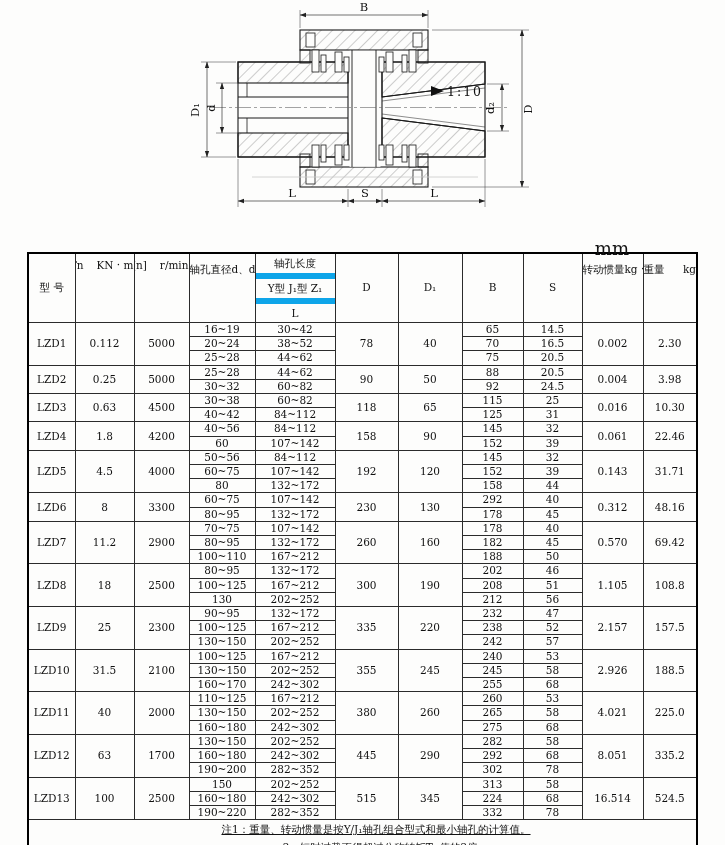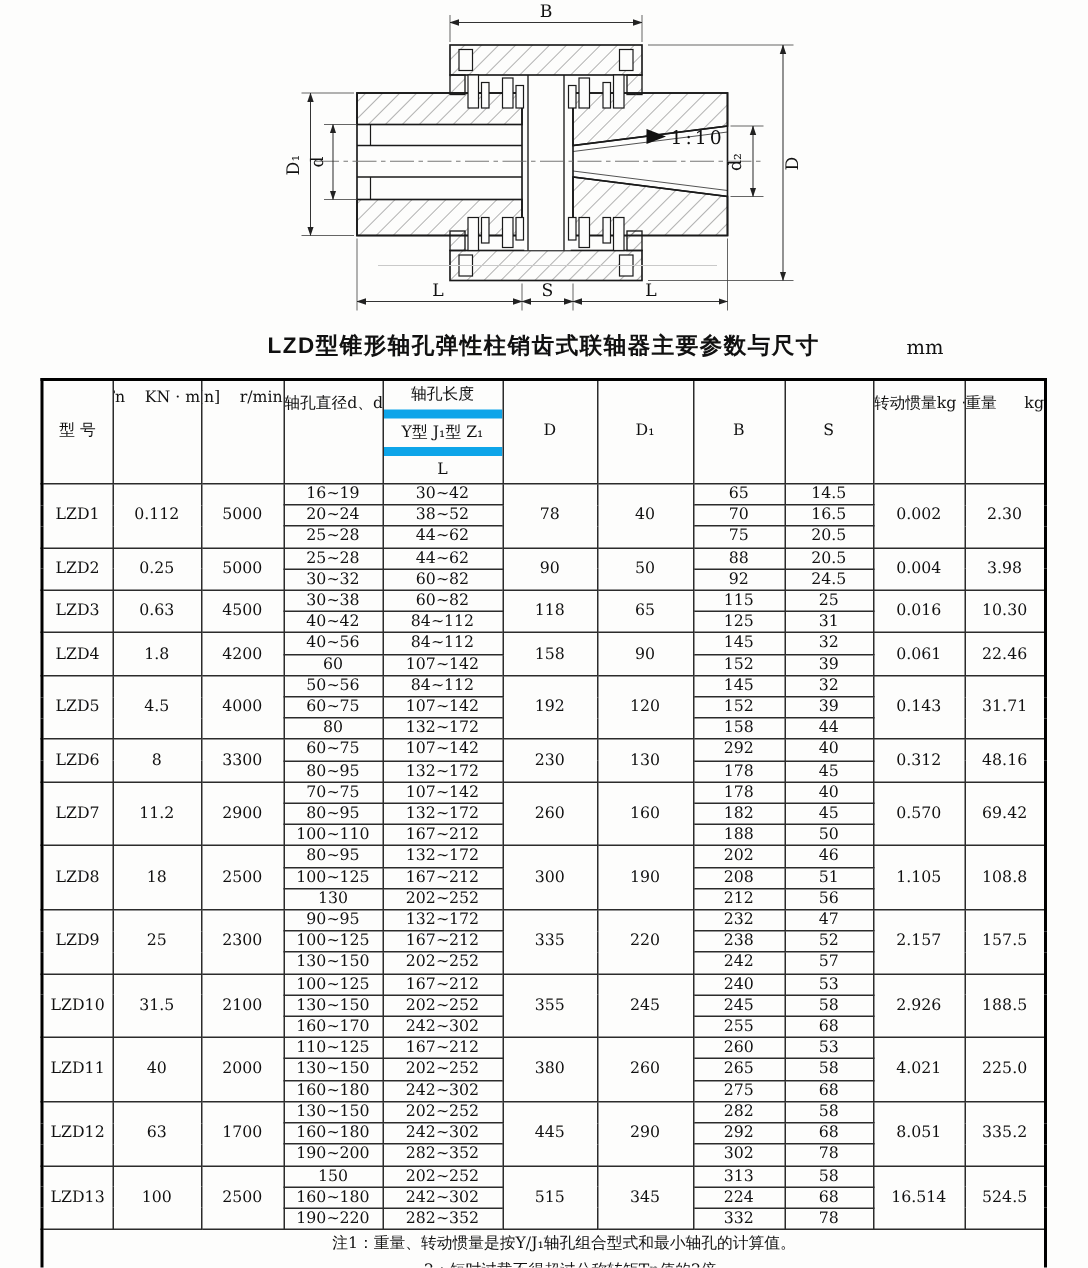--- a/index.html
+++ b/index.html
@@ -6,42 +6,42 @@
   body {
     width:725px; height:845px; background:#fdfdfc; overflow:hidden;
     font-family:"DejaVu Serif","Liberation Serif",serif; color:#111;
   }
   .drawing-wrap { width:725px; height:220px; }
   .title-row { position:relative; height:28px; text-align:center; }
   .page-title {
     font-family:"Liberation Sans","DejaVu Sans",sans-serif;
     font-weight:bold; font-size:15px; letter-spacing:1px;
   }
-  .unit-label { position:absolute; right:96px; top:5px; font-size:13px; }
+  .unit-label { position:absolute; right:96px; top:18px; font-size:18px; }
 
   table.param-table {
     border-collapse:collapse; table-layout:fixed; width:669px;
     margin:4px auto 0; border:2px solid #000;
   }
   .param-table th, .param-table td {
     border:1px solid #2b2b2b; text-align:center; vertical-align:middle;
     padding:0; font-size:10.5px; line-height:13.2px; height:13px;
     font-weight:normal; color:#111; overflow:hidden; white-space:nowrap;
   }
   .param-table thead th { height:58px; }
   .hsplit { display:flex; flex-direction:row; justify-content:space-between;
             height:58px; box-sizing:border-box; padding:4px 0; }
   .hstack { display:flex; flex-direction:row; justify-content:flex-end;
             height:58px; gap:13px; }
   .len-col { padding:0; }
   .len-seg { height:19px; line-height:19px; border-bottom:6px solid #0ea5e9; }
   .len-seg.last { border-bottom:none; height:18px; line-height:18px; }
 
   .notes-cell { text-align:left; height:44px; font-size:11px; }
-  .note-line1 { padding-left:27px; line-height:18px; }
+  .note-line1 { padding-left:27px; line-height:18px;text-decoration:underline; }
   .note-line2 { padding-left:46px; line-height:18px; }
 
   svg text.dimlbl { font-family:"DejaVu Serif","Liberation Serif",serif;
                     font-size:11.5px; fill:#111; }
   svg text.taper-lbl { font-family:"DejaVu Serif","Liberation Serif",serif;
                        font-size:12.5px; letter-spacing:2px; fill:#111; }
 </style>
 </head>
 <body>
 
@@ -149,21 +149,20 @@
   <line x1="238" y1="201" x2="348" y2="201" stroke="#333" stroke-width="0.7" marker-start="url(#arr)" marker-end="url(#arr)"></line>
   <line x1="348" y1="201" x2="382" y2="201" stroke="#333" stroke-width="0.7" marker-start="url(#arr)" marker-end="url(#arr)"></line>
   <line x1="382" y1="201" x2="485" y2="201" stroke="#333" stroke-width="0.7" marker-start="url(#arr)" marker-end="url(#arr)"></line>
   <text class="dimlbl" x="292" y="197" text-anchor="middle">L</text>
   <text class="dimlbl" x="365" y="197" text-anchor="middle">S</text>
   <text class="dimlbl" x="434" y="197" text-anchor="middle">L</text>
 </svg>
 </div>
 
 <div class="title-row">
-  <span class="page-title">LZD型锥形轴孔弹性柱销齿式联轴器主要参数与尺寸</span>
   <span class="unit-label">mm</span>
 </div>
 
 <table class="param-table">
   <colgroup>
     <col style="width:47px">
       <col style="width:59px">
       <col style="width:55px">
     <col style="width:66px">
       <col style="width:80px">

